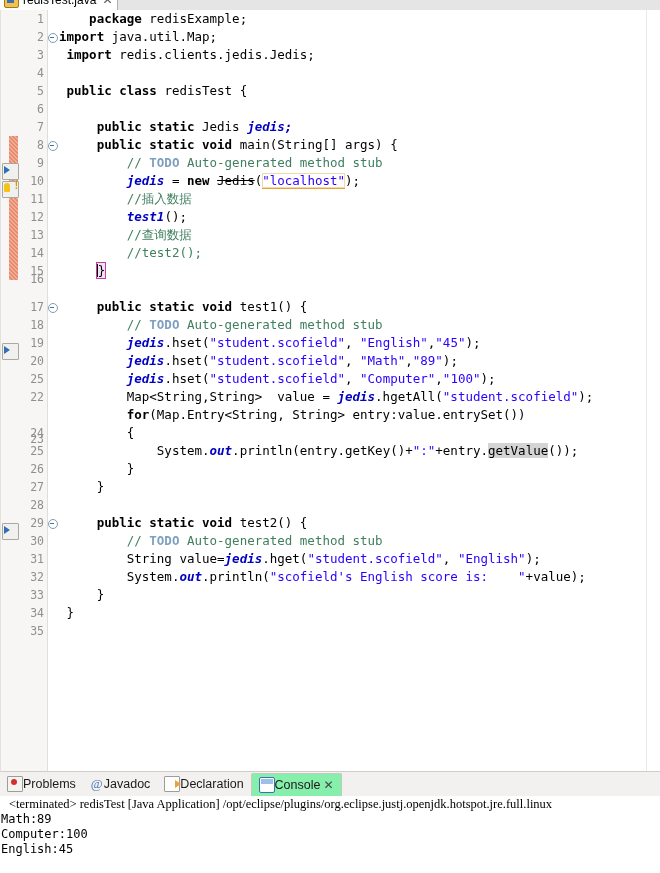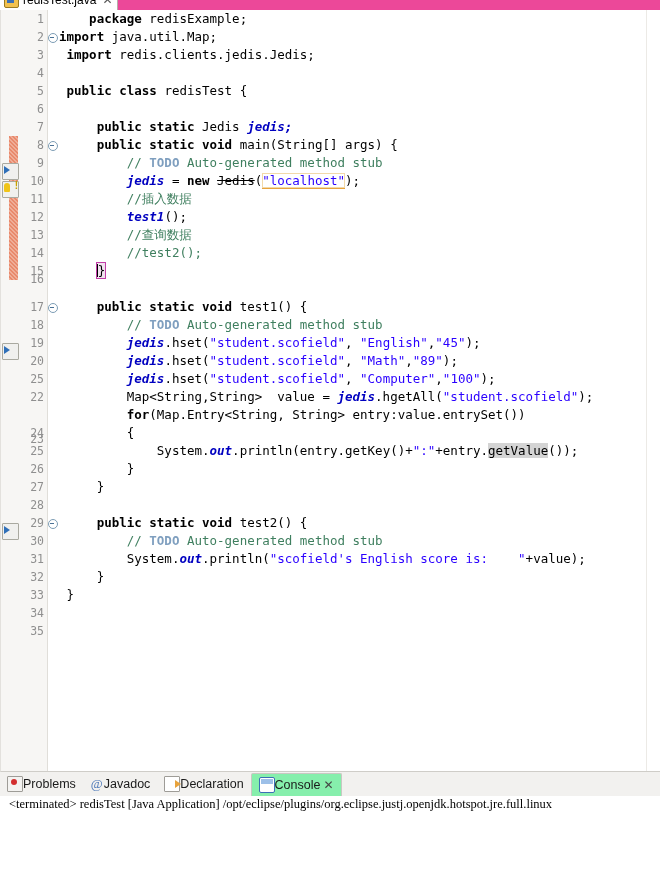--- a/index.html
+++ b/index.html
@@ -16,21 +16,21 @@
     color: #000000;
     position: relative;
   }
 
   
   .tab-strip {
     position: absolute;
     top: 0; left: 0;
     width: 660px;
     height: 10px;
-    background: #ec4899;
+    background: #e5e5e5;
     overflow: hidden;
   }
   .editor-tab {
     position: absolute;
     left: 0; top: -10px;
     height: 20px;
     display: flex;
     align-items: center;
     gap: 4px;
     padding: 0 6px 0 4px;
@@ -473,20 +473,21 @@
     <div class="line"><span class="code-wrap">         <span class="plain">}</span></span></div>
 
     <div class="line"><span class="code-wrap">     <span class="plain">}</span></span></div>
 
     <div class="line"><span class="code-wrap"> </span></div>
 
     <div class="line"><span class="code-wrap">     <span class="kw">public</span> <span class="kw">static</span> <span class="kw">void</span> <span class="plain">test2() {</span></span></div>
 
     <div class="line"><span class="code-wrap">         <span class="cmt">// </span><span class="todo">TODO</span><span class="cmt"> Auto-generated method stub</span></span></div>
 
+    <div class="line"><span class="code-wrap">         <span class="plain">String value=</span><span class="sfld">jedis</span><span class="plain">.hget(</span><span class="str">"student.scofield"</span><span class="plain">, </span><span class="str">"English"</span><span class="plain">);</span></span></div>
 
     <div class="line"><span class="code-wrap">         <span class="plain">System.</span><span class="sfld">out</span><span class="plain">.println(</span><span class="str">"scofield's English score is:    "</span><span class="plain">+value);</span></span></div>
 
     <div class="line"><span class="code-wrap">     <span class="plain">}</span></span></div>
 
     <div class="line"><span class="code-wrap"> <span class="plain">}</span></span></div>
 
     <div class="line"><span class="code-wrap"> </span></div>
   </div>
 
@@ -508,14 +509,19 @@
         <span>Declaration</span>
       </div>
       <div class="view-tab active">
         <span class="vt-icon ico-console"></span>
         <span>Console</span>
         <span class="vt-close">✕</span>
       </div>
     </div>
   <div class="console-body">
     <div class="console-line meta">&lt;terminated&gt; redisTest [Java Application] /opt/eclipse/plugins/org.eclipse.justj.openjdk.hotspot.jre.full.linux</div>
+    <div id="console-out">
+        <div class="console-line">Math:89</div>
+        <div class="console-line">Computer:100</div>
+        <div class="console-line">English:45</div>
+      </div>
   </div>
 </div>
 
 </body></html>

